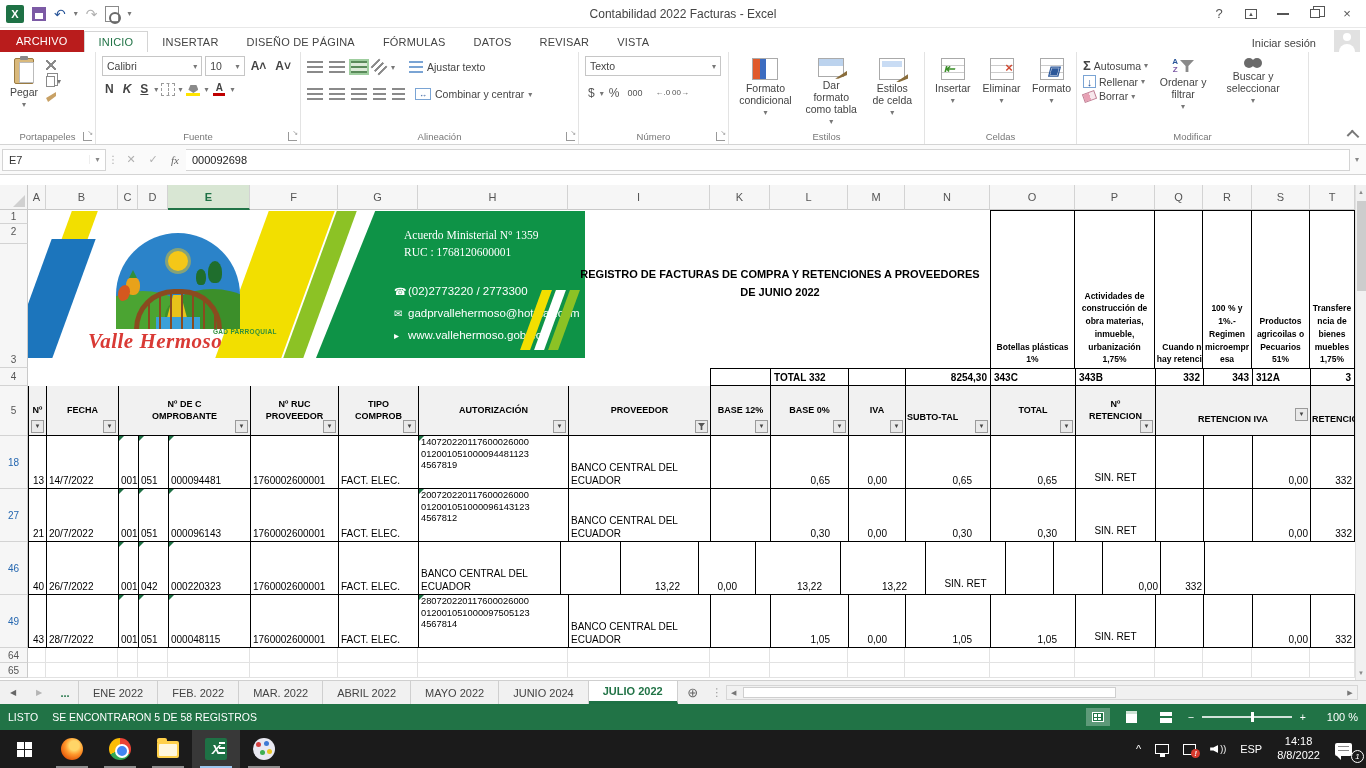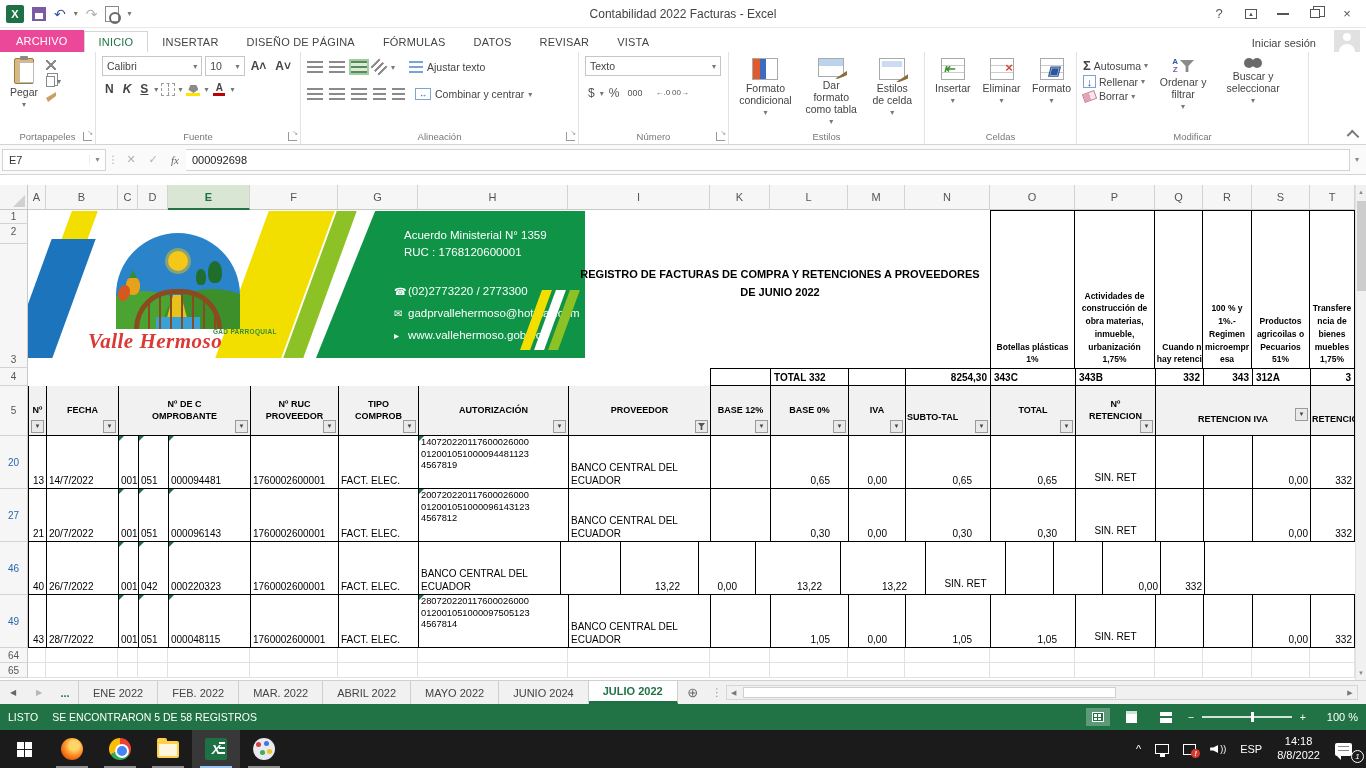--- a/index.html
+++ b/index.html
@@ -22,21 +22,21 @@
   .winbtn { width:30px; height:24px; display:flex; align-items:center; justify-content:center; color:#555; font-size:13px; }
   .wb-min { width:12px; height:2px; background:#555; }
   .wb-restore { width:10px; height:9px; border:1px solid #555; position:relative; background:#fff; }
   .wb-restore:before { content:""; position:absolute; left:2px; top:-4px; width:10px; height:9px; border:1px solid #555; z-index:-1; }
   .wb-ribopt { width:12px; height:10px; border:1px solid #555; position:relative; }
   .wb-ribopt:after { content:"▲"; position:absolute; font-size:6px; color:#555; left:2px; top:1px; }
 
   
   #tabrow { height:24px; background:#fff; display:flex; align-items:flex-end; position:relative; }
   .rtab { padding:4px 14px 4px; font-size:11px; color:#444; letter-spacing:.2px; }
-  .rtab.file { background:#ec4899; color:#fff; padding:5px 16px; }
+  .rtab.file { background:#b91c1c; color:#fff; padding:5px 16px; }
   .rtab.active { background:#fff; color:#217346; border:1px solid #d4d4d4; border-bottom:none; font-weight:normal; }
   #signin { position:absolute; right:50px; bottom:3px; font-size:11px; color:#444; }
   #avatar { position:absolute; right:6px; bottom:0; width:26px; height:22px; background:#e1e1e1; display:flex; align-items:flex-end; justify-content:center; overflow:hidden; }
   #avatar .head { width:8px; height:8px; border-radius:50%; background:#fff; position:absolute; top:3px; }
   #avatar .body { width:16px; height:8px; border-radius:8px 8px 0 0; background:#fff; }
 
   
   #ribbon { height:93px; background:#fff; border-bottom:1px solid #d4d4d4; display:flex; font-size:10.5px; color:#444; position:relative; }
   .rgroup { position:relative; border-right:1px solid #e3e3e3; padding:4px 6px 16px; display:flex; gap:4px; }
   .glabel { position:absolute; bottom:2px; left:0; right:0; text-align:center; font-size:9.5px; color:#777; }
@@ -127,21 +127,21 @@
 
   
   #banner { position:absolute; left:0; top:1px; width:557px; height:147px; background:#fff; overflow:hidden; }
   .skew { position:absolute; transform:skewX(-20deg); }
   #bn-y1 { left:34px; top:-6px; width:26px; height:66px; background:#f2df00; }
   #bn-b1 { left:0px; top:28px; width:44px; height:130px; background:#1c75bc; }
   #bn-y2 { left:212px; top:-6px; width:66px; height:170px; background:#f2df00; }
   #bn-g1 { left:280px; top:-6px; width:20px; height:170px; background:#8cc225; }
   #bn-panel { position:absolute; left:288px; top:0; width:269px; height:147px; background:#0e9347; clip-path:polygon(22% 0,100% 0,100% 100%,0 100%); }
   #bn-panel .line { color:#fff; font-size:11.5px; }
-  #bn-head { position:absolute; left:88px; top:16px; line-height:1.5; }
+  #bn-head { position:absolute; left:88px; top:16px; line-height:1.5;font-family:Liberation Serif, serif; }
   #bn-contact { position:absolute; left:78px; top:70px; line-height:1.9; font-size:10.5px; }
   #bn-contact .ic { display:inline-block; width:14px; color:#fff; font-size:10px; }
   #bn-stripes { position:absolute; right:-6px; bottom:8px; height:60px; width:60px; }
   #bn-stripes i { position:absolute; width:10px; height:60px; transform:skewX(-20deg); display:block; }
   #bn-stripes .s1{ left:0; background:#f2df00; } #bn-stripes .s2{ left:14px; background:#fff; } #bn-stripes .s3{ left:28px; background:#8cc225; }
   
   #logo { position:absolute; left:88px; top:22px; width:124px; height:96px; }
   #logo .dome { position:absolute; inset:0; background:#2b83c9; border-radius:62px 62px 0 0; overflow:hidden; }
   #logo .sun { position:absolute; left:52px; top:18px; width:20px; height:20px; background:#f4c718; border-radius:50%; box-shadow:0 0 0 3px rgba(244,199,24,.45); }
   #logo .hill1 { position:absolute; left:-18px; bottom:-14px; width:90px; height:52px; background:#4ba432; border-radius:50%; }
@@ -534,21 +534,21 @@
       <span class="ch cS">S</span>
       <span class="ch cT">T</span>
     </div>
 
     <div id="rowhdrs">
       <div class="rh" style="height:14px">1</div>
       <div class="rh top" style="height:20px">2</div>
       <div class="rh bot" style="height:124px">3</div>
       <div class="rh" style="height:18px">4</div>
       <div class="rh" style="height:50px">5</div>
-      <div class="rh blue" style="height:53px">20</div>
+      <div class="rh blue" style="height:53px">18</div>
       <div class="rh blue" style="height:53px">27</div>
       <div class="rh blue" style="height:53px">46</div>
       <div class="rh blue" style="height:53px">49</div>
       <div class="rh" style="height:15px">64</div>
       <div class="rh" style="height:15px">65</div>
     </div>
 
     <div id="grid">
 
       <div id="banner">

